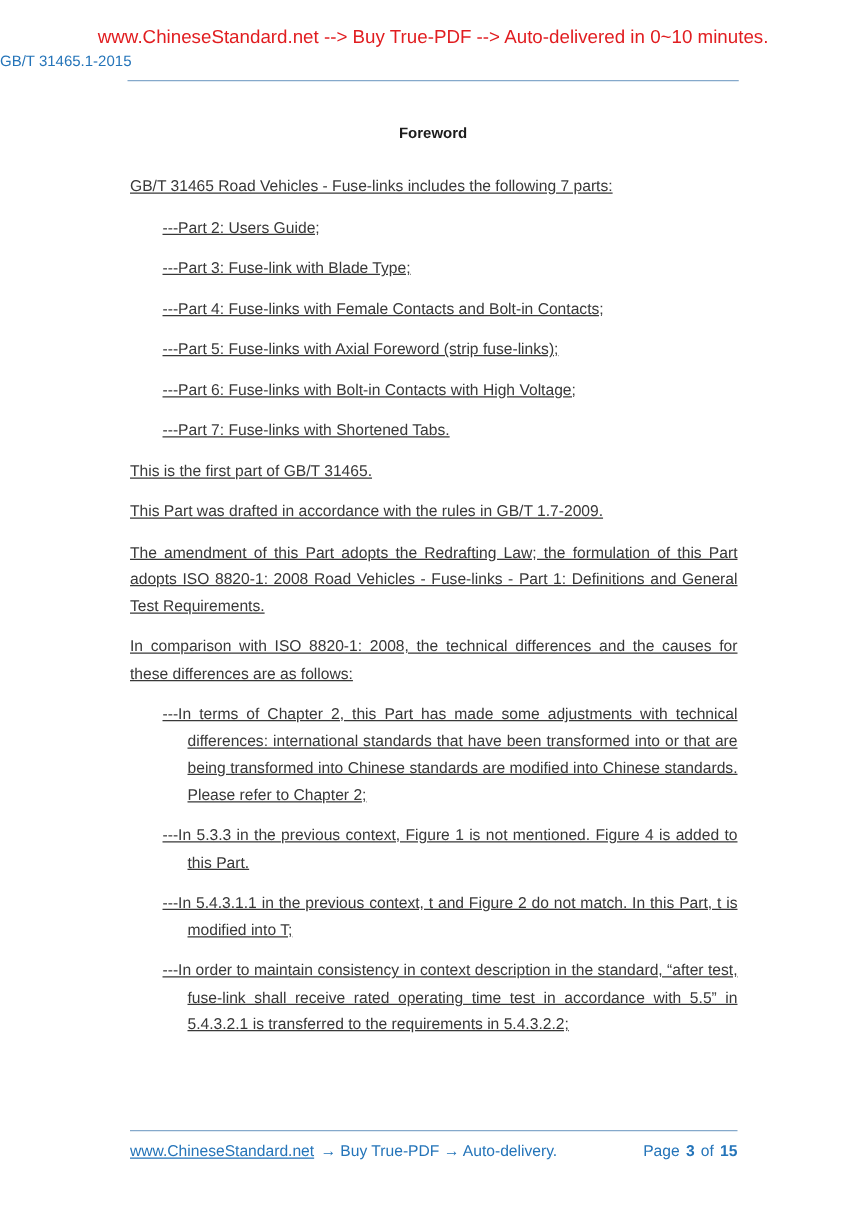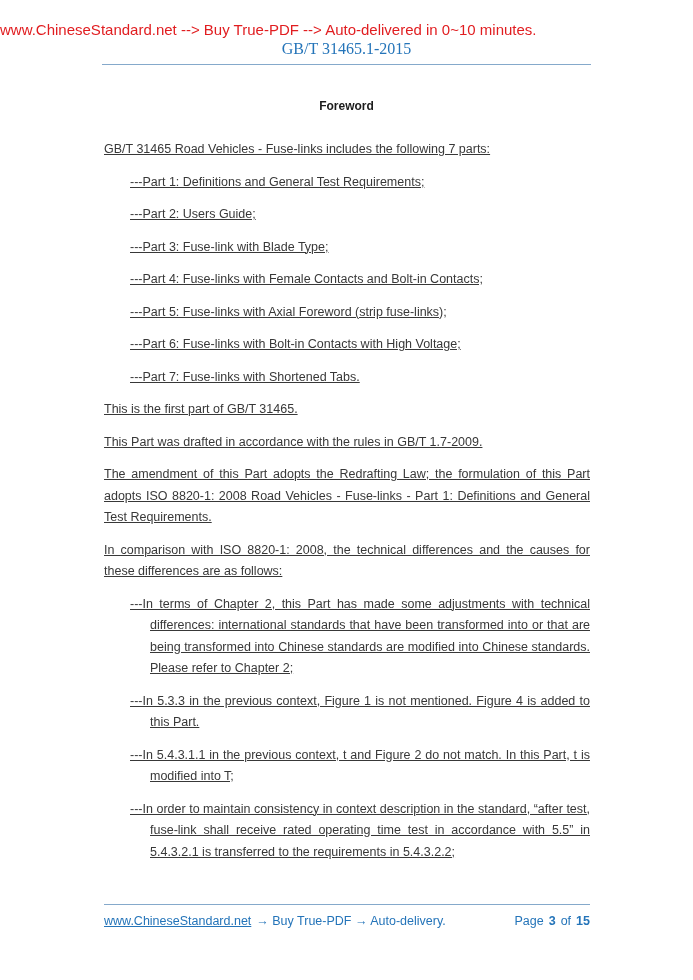--- a/index.html
+++ b/index.html
@@ -7,33 +7,31 @@
     width: 693px;
     height: 980px;
     position: relative;
     overflow: hidden;
     background: #ffffff;
     font-family: "Liberation Sans", sans-serif;
     color: var(--text, #383838);
   }
   .banner {
     margin-top: 20px;
-    text-align: left;
+    text-align: center;
     color: var(--banner-red, #e11d20);
     font-size: 15px;
     line-height: 19px;
     white-space: nowrap;
   }
   .doc-number {
     margin-top: 3px;
-    text-align: center;
     color: var(--accent-blue, #2474b9);
-    font-size: 16px;
+    font-size: 12px;
     line-height: 14px;
-    font-family: Liberation Serif, serif;
   }
   .rule {
     border: none;
     border-top: 1px solid var(--rule-blue, #85a9cb);
     width: 489px;
     margin: 8px auto 0;
   }
   .doc-title {
     text-align: center;
     font-weight: bold;
@@ -89,21 +87,20 @@
 <div>
   <div class="banner">www.ChineseStandard.net --&gt; Buy True-PDF --&gt; Auto-delivered in 0~10 minutes.</div>
   <div class="doc-number">GB/T 31465.1-2015</div>
   <hr class="rule">
 </div>
 
 <h1 class="doc-title">Foreword</h1>
 
 <div class="content">
   <p class="para">GB/T 31465 Road Vehicles - Fuse-links includes the following 7 parts:</p>
-  <p class="item">---Part 1: Definitions and General Test Requirements;</p>
   <p class="item">---Part 2: Users Guide;</p>
   <p class="item">---Part 3: Fuse-link with Blade Type;</p>
   <p class="item">---Part 4: Fuse-links with Female Contacts and Bolt-in Contacts;</p>
   <p class="item">---Part 5: Fuse-links with Axial Foreword (strip fuse-links);</p>
   <p class="item">---Part 6: Fuse-links with Bolt-in Contacts with High Voltage;</p>
   <p class="item">---Part 7: Fuse-links with Shortened Tabs.</p>
   <p class="para">This is the first part of GB/T 31465.</p>
   <p class="para">This Part was drafted in accordance with the rules in GB/T 1.7-2009.</p>
   <p class="para">The amendment of this Part adopts the Redrafting Law; the formulation of this Part adopts ISO 8820-1: 2008 Road Vehicles - Fuse-links - Part 1: Definitions and General Test Requirements.</p>
   <p class="para">In comparison with ISO 8820-1: 2008, the technical differences and the causes for these differences are as follows:</p>

